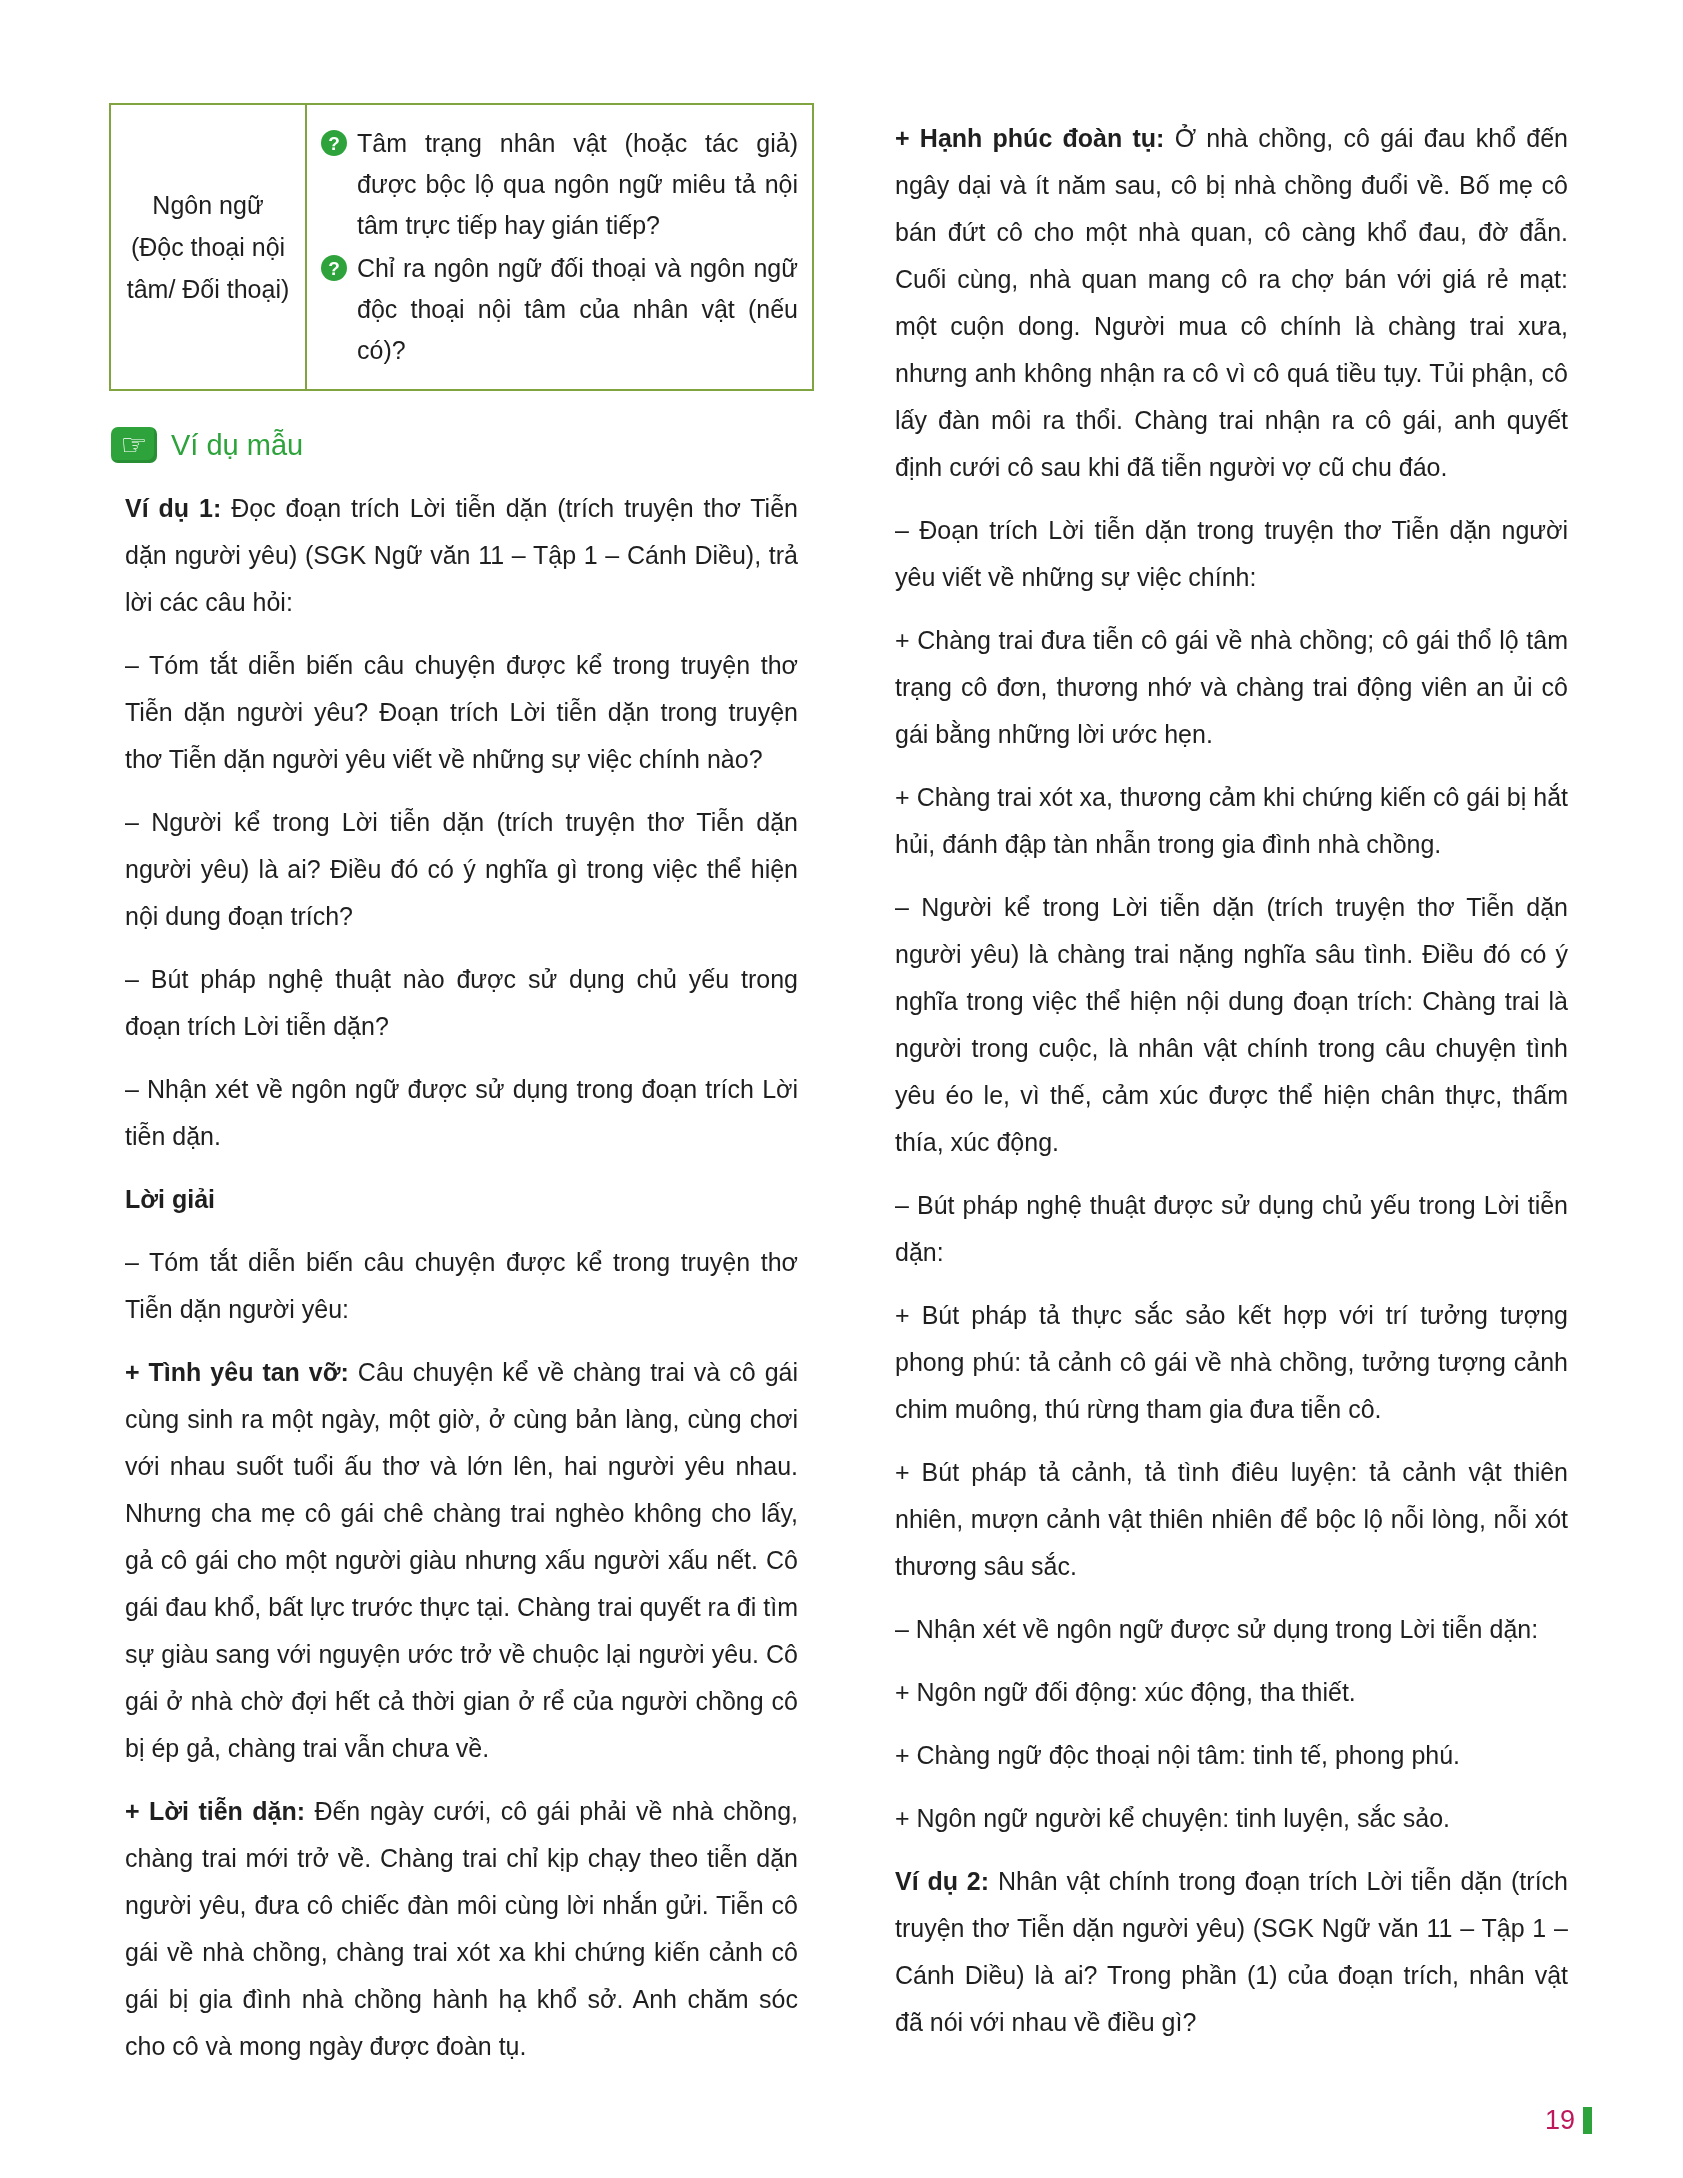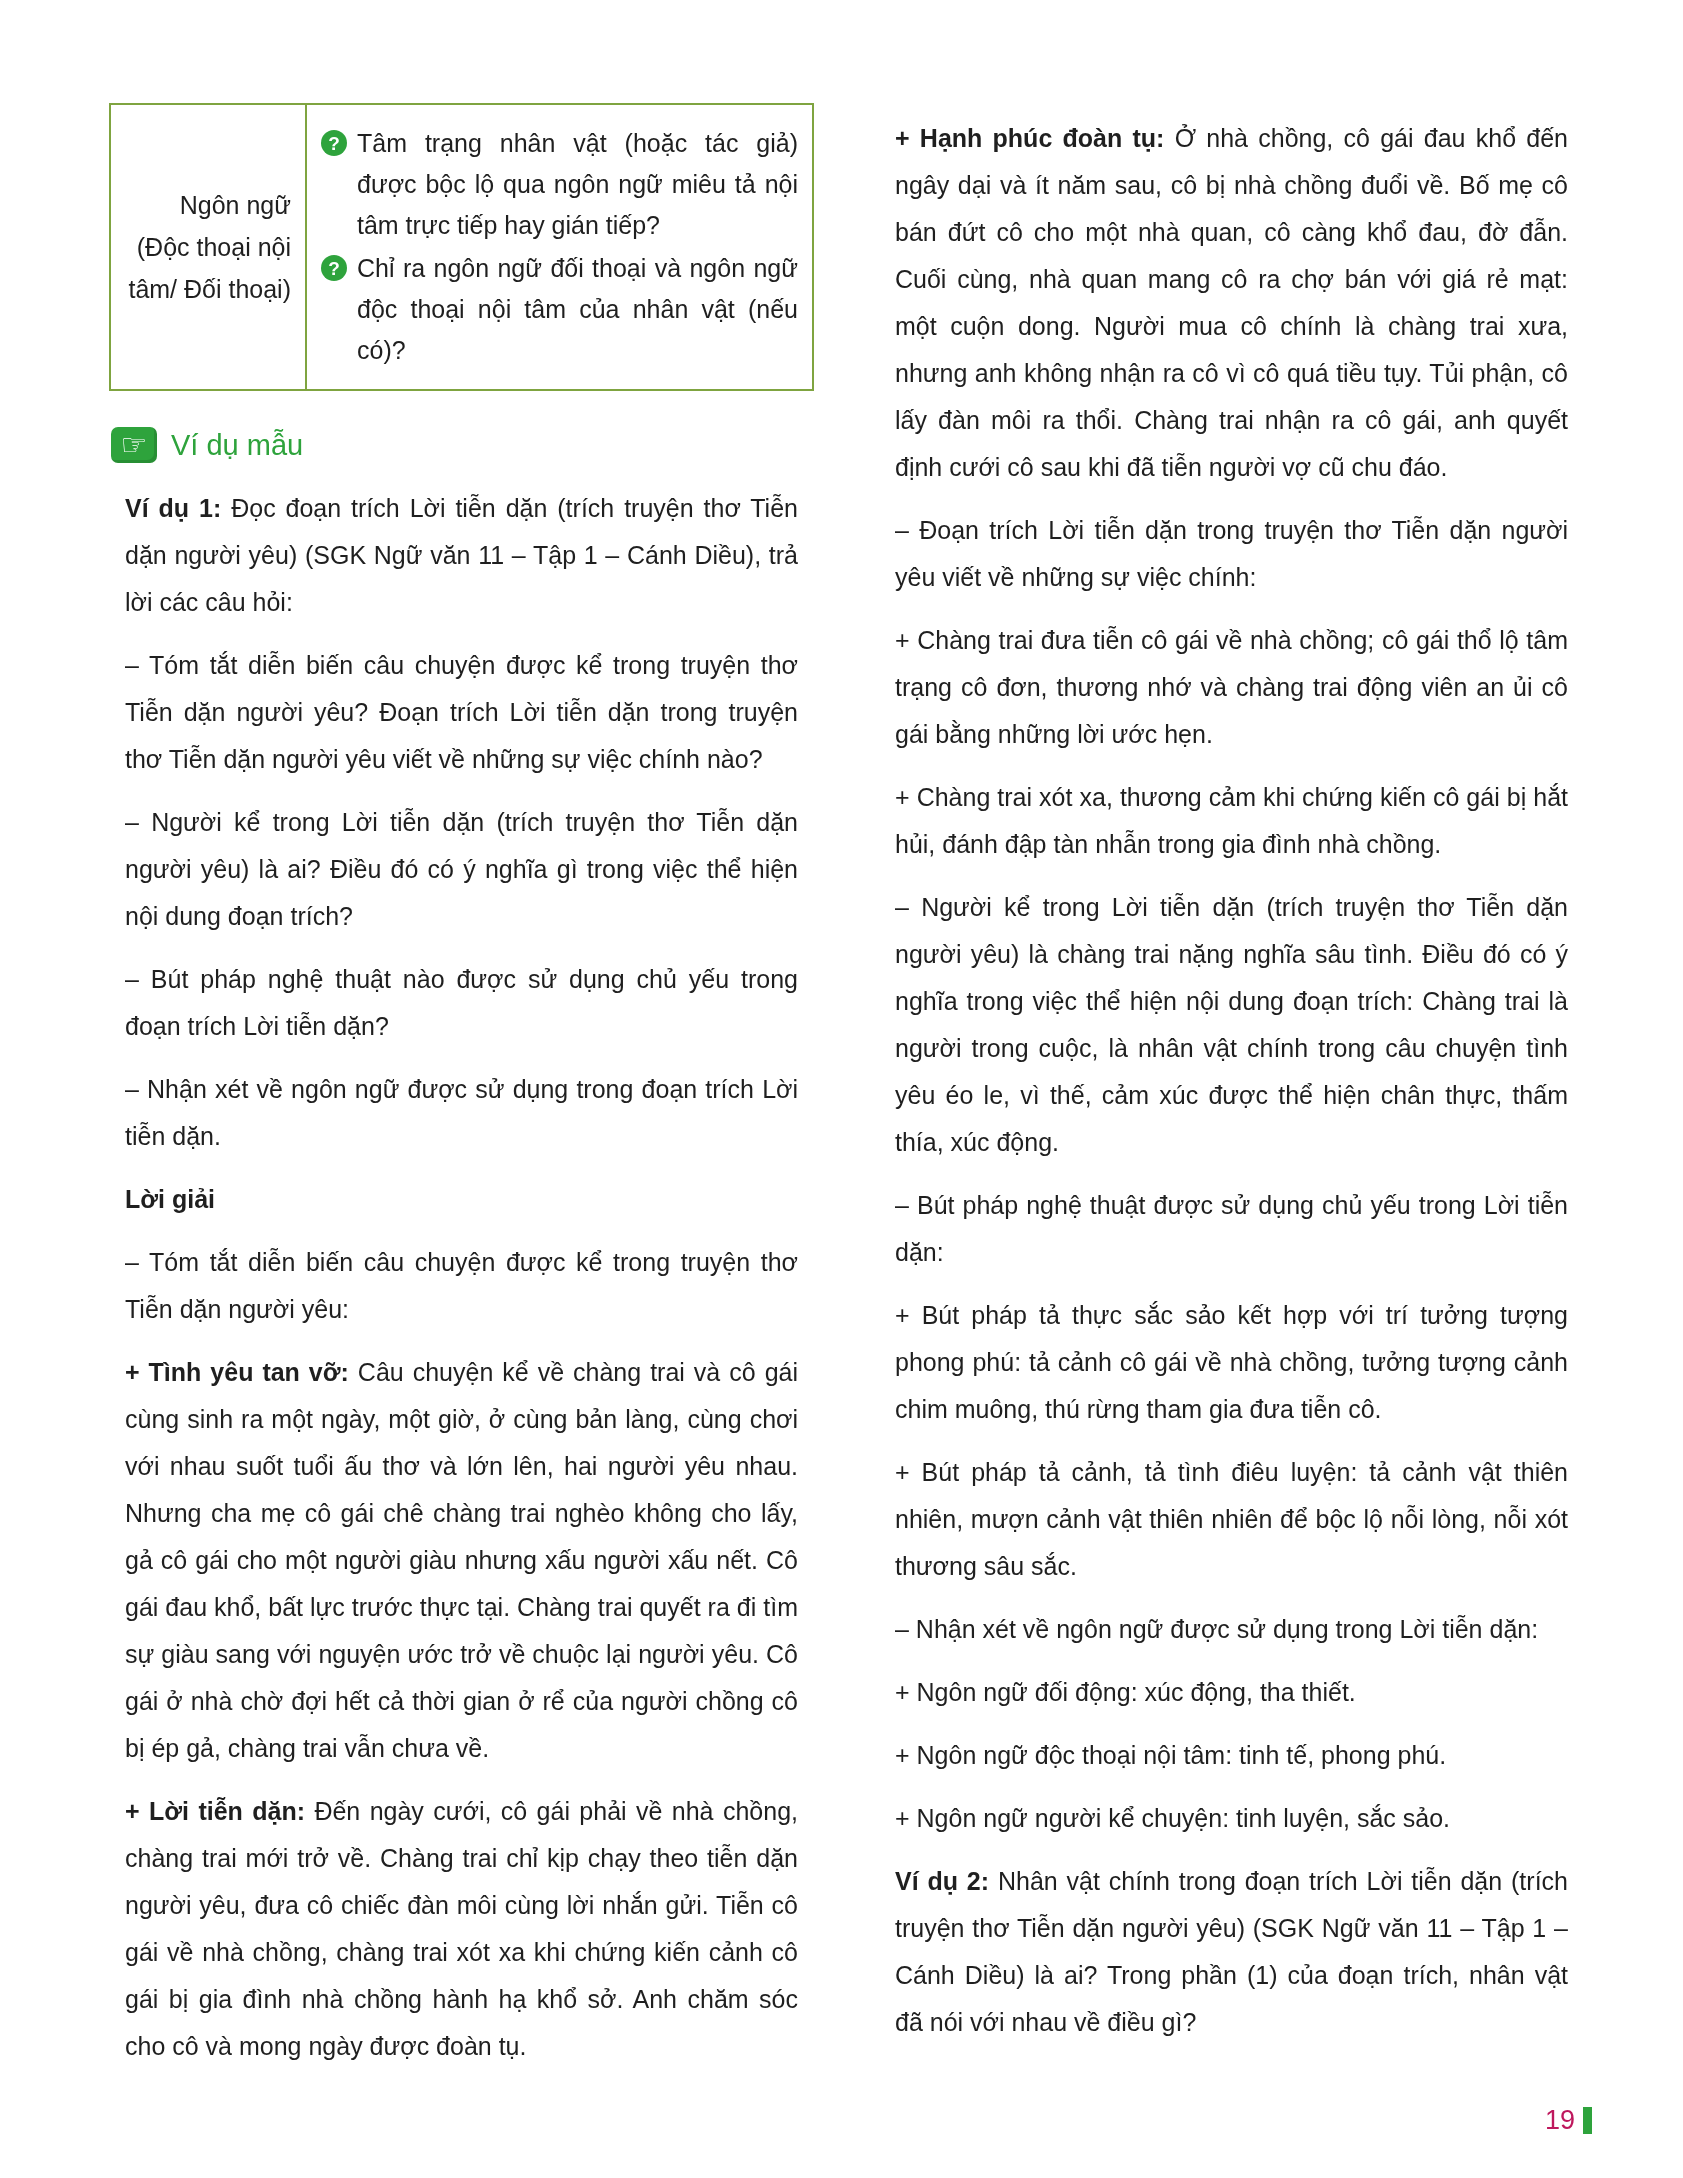--- a/index.html
+++ b/index.html
@@ -39,21 +39,21 @@
     border-collapse:collapse;
     margin:4px 0 30px 0;
   }
   .info-table td{
     border:2px solid var(--table-border);
     vertical-align:middle;
     padding:16px 14px;
   }
   .cell-label{
     width:166px;
-    text-align:right;
+    text-align:center;
     font-size:25px;
     line-height:42px;
   }
   .cell-questions{
     font-size:25px;
     line-height:41px;
     text-align:justify;
   }
   .q-item{
     position:relative;
@@ -157,21 +157,21 @@
           <p class="para"><span class="bold">+ Hạnh phúc đoàn tụ:</span><span> Ở nhà chồng, cô gái đau khổ đến ngây dại và ít năm sau, cô bị nhà chồng đuổi về. Bố mẹ cô bán đứt cô cho một nhà quan, cô càng khổ đau, đờ đẫn. Cuối cùng, nhà quan mang cô ra chợ bán với giá rẻ mạt: một cuộn dong. Người mua cô chính là chàng trai xưa, nhưng anh không nhận ra cô vì cô quá tiều tụy. Tủi phận, cô lấy đàn môi ra thổi. Chàng trai nhận ra cô gái, anh quyết định cưới cô sau khi đã tiễn người vợ cũ chu đáo.</span></p>
           <p class="para"><span>– Đoạn trích </span><span class="italic">Lời tiễn dặn</span><span> trong truyện thơ </span><span class="italic">Tiễn dặn người yêu</span><span> viết về những sự việc chính:</span></p>
           <p class="para"><span>+ Chàng trai đưa tiễn cô gái về nhà chồng; cô gái thổ lộ tâm trạng cô đơn, thương nhớ và chàng trai động viên an ủi cô gái bằng những lời ước hẹn.</span></p>
           <p class="para"><span>+ Chàng trai xót xa, thương cảm khi chứng kiến cô gái bị hắt hủi, đánh đập tàn nhẫn trong gia đình nhà chồng.</span></p>
           <p class="para"><span>– Người kể trong </span><span class="italic">Lời tiễn dặn (trích truyện thơ Tiễn dặn người yêu)</span><span> là chàng trai nặng nghĩa sâu tình. Điều đó có ý nghĩa trong việc thể hiện nội dung đoạn trích: Chàng trai là người trong cuộc, là nhân vật chính trong câu chuyện tình yêu éo le, vì thế, cảm xúc được thể hiện chân thực, thấm thía, xúc động.</span></p>
           <p class="para"><span>– Bút pháp nghệ thuật được sử dụng chủ yếu trong </span><span class="italic">Lời tiễn dặn</span><span>:</span></p>
           <p class="para"><span>+ Bút pháp tả thực sắc sảo kết hợp với trí tưởng tượng phong phú: tả cảnh cô gái về nhà chồng, tưởng tượng cảnh chim muông, thú rừng tham gia đưa tiễn cô.</span></p>
           <p class="para"><span>+ Bút pháp tả cảnh, tả tình điêu luyện: tả cảnh vật thiên nhiên, mượn cảnh vật thiên nhiên để bộc lộ nỗi lòng, nỗi xót thương sâu sắc.</span></p>
           <p class="para"><span>– Nhận xét về ngôn ngữ được sử dụng trong </span><span class="italic">Lời tiễn dặn</span><span>:</span></p>
           <p class="para"><span>+ Ngôn ngữ đối động: xúc động, tha thiết.</span></p>
-          <p class="para"><span>+ Ngôn ngữ độc thoại nội tâm: tinh tế, phong phú.</span></p>
+          <p class="para"><span>+ Chàng ngữ độc thoại nội tâm: tinh tế, phong phú.</span></p>
           <p class="para"><span>+ Ngôn ngữ người kể chuyện: tinh luyện, sắc sảo.</span></p>
           <p class="para"><span class="bold">Ví dụ 2:</span><span> Nhân vật chính trong đoạn trích </span><span class="italic">Lời tiễn dặn (trích truyện thơ Tiễn dặn người yêu)</span><span> (SGK Ngữ văn 11 – Tập 1 – Cánh Diều) là ai? Trong phần (1) của đoạn trích, nhân vật đã nói với nhau về điều gì?</span></p>
         </div>
     </div>
 
   </div>
 
   <div class="page-footer">
     <span class="page-number">19</span>
     <span class="page-bar"></span>

